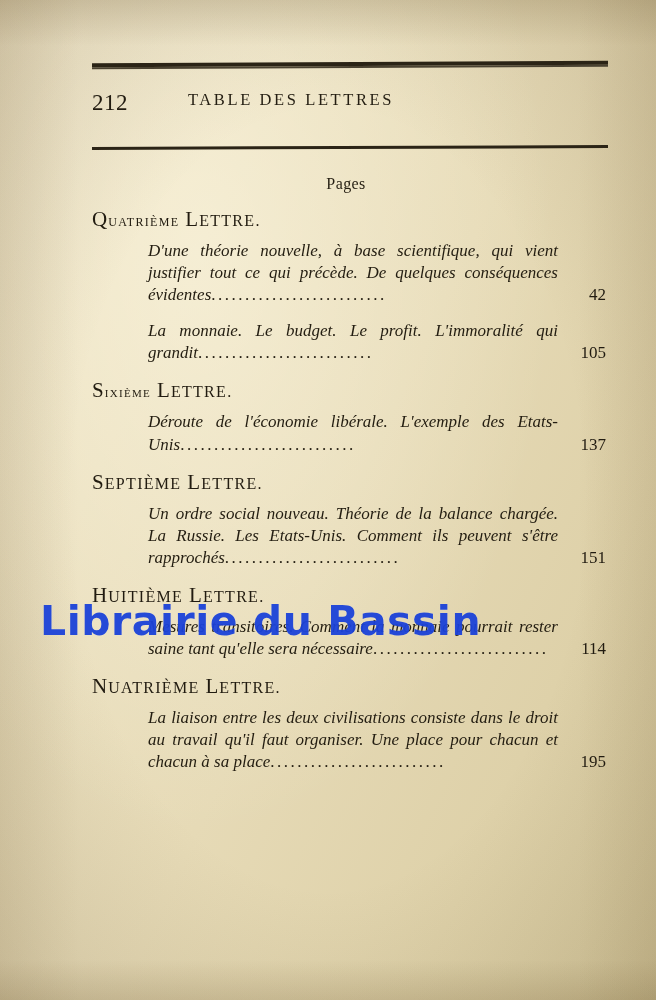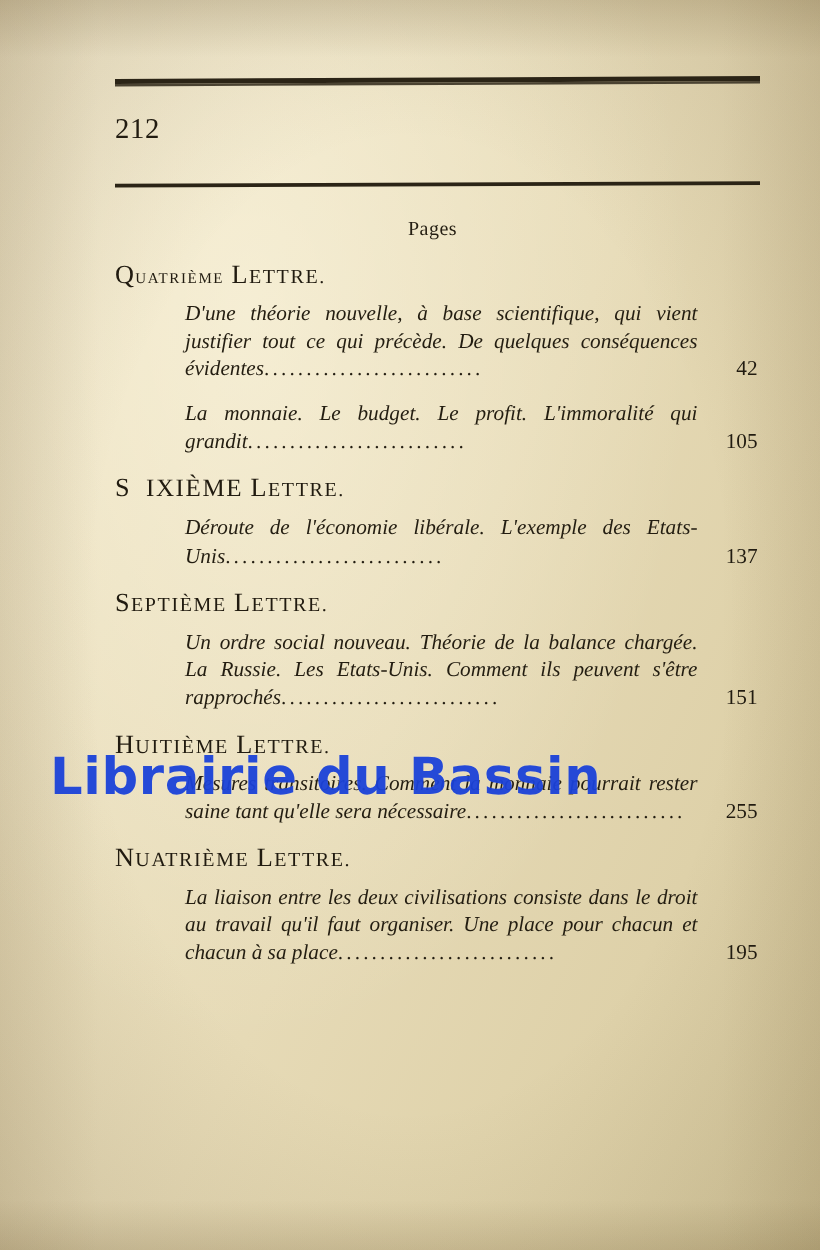--- a/index.html
+++ b/index.html
@@ -155,20 +155,21 @@
   <div class="edge-top"></div>
   <div class="edge-bottom"></div>
   <div class="vignette"></div>
 
   <div class="content">
 
     <div class="rule-top"></div>
 
     <div class="header-row">
       <div class="folio">212</div>
+      <div class="running-head">Table des Lettres</div>
     </div>
 
     <div class="rule-bottom"></div>
 
     <div class="pages-label">Pages</div>
 
     <div class="entry">
       <div class="entry-title"><span class="first">Q</span><span style="font-size: 12px; letter-spacing: 1.3px;">UATRIÈME</span> <span class="first">L</span><span style="font-size: 16px; letter-spacing: 1.3px;">ETTRE.</span></div>
       <div class="entry-body">
         <div class="desc">D'une théorie nouvelle, à base scientifique, qui vient justifier tout ce qui précède. De quelques conséquences évidentes<span style="font-style: normal; letter-spacing: 2.5px;">..........................</span></div>
@@ -177,40 +178,40 @@
     </div>
 
     <div class="entry">
       <div class="entry-body">
         <div class="desc">La monnaie. Le budget. Le profit. L'immoralité qui grandit<span style="font-style: normal; letter-spacing: 2.5px;">..........................</span></div>
         <div class="pagenum">105</div>
       </div>
     </div>
 
     <div class="entry">
-      <div class="entry-title"><span class="first">S</span><span style="font-size: 20px; letter-spacing: 1.3px; margin-left: 12px;">IXIÈME</span> <span class="first">L</span><span style="font-size: 16px; letter-spacing: 1.3px;">ETTRE.</span></div>
+      <div class="entry-title"><span class="first">S</span><span style="font-size: 11px; letter-spacing: 1.3px;">IXIÈME</span> <span class="first">L</span><span style="font-size: 16px; letter-spacing: 1.3px;">ETTRE.</span></div>
       <div class="entry-body">
         <div class="desc">Déroute de l'économie libérale. L'exemple des Etats-Unis<span style="font-style: normal; letter-spacing: 2.5px;">..........................</span></div>
         <div class="pagenum">137</div>
       </div>
     </div>
 
     <div class="entry">
       <div class="entry-title"><span class="first">S</span><span style="font-size: 16px; letter-spacing: 1.3px;">EPTIÈME</span> <span class="first">L</span><span style="font-size: 16px; letter-spacing: 1.3px;">ETTRE.</span></div>
       <div class="entry-body">
         <div class="desc">Un ordre social nouveau. Théorie de la balance chargée. La Russie. Les Etats-Unis. Comment ils peuvent s'être rapprochés<span style="font-style: normal; letter-spacing: 2.5px;">..........................</span></div>
         <div class="pagenum">151</div>
       </div>
     </div>
 
     <div class="entry">
       <div class="entry-title"><span class="first">H</span><span style="font-size: 16px; letter-spacing: 1.3px;">UITIÈME</span> <span class="first">L</span><span style="font-size: 16px; letter-spacing: 1.3px;">ETTRE.</span></div>
       <div class="entry-body">
         <div class="desc">Mesures transitoires. Comment la monnaie pourrait rester saine tant qu'elle sera nécessaire<span style="font-style: normal; letter-spacing: 2.5px;">..........................</span></div>
-        <div class="pagenum">255</div>
+        <div class="pagenum">114</div>
       </div>
     </div>
 
     <div class="entry">
       <div class="entry-title"><span class="first">N</span><span style="font-size: 16px; letter-spacing: 1.3px;">UATRIÈME</span> <span class="first">L</span><span style="font-size: 16px; letter-spacing: 1.3px;">ETTRE.</span></div>
       <div class="entry-body">
         <div class="desc">La liaison entre les deux civilisations consiste dans le droit au travail qu'il faut organiser. Une place pour chacun et chacun à sa place<span style="font-style: normal; letter-spacing: 2.5px;">..........................</span></div>
         <div class="pagenum">195</div>
       </div>
     </div>

